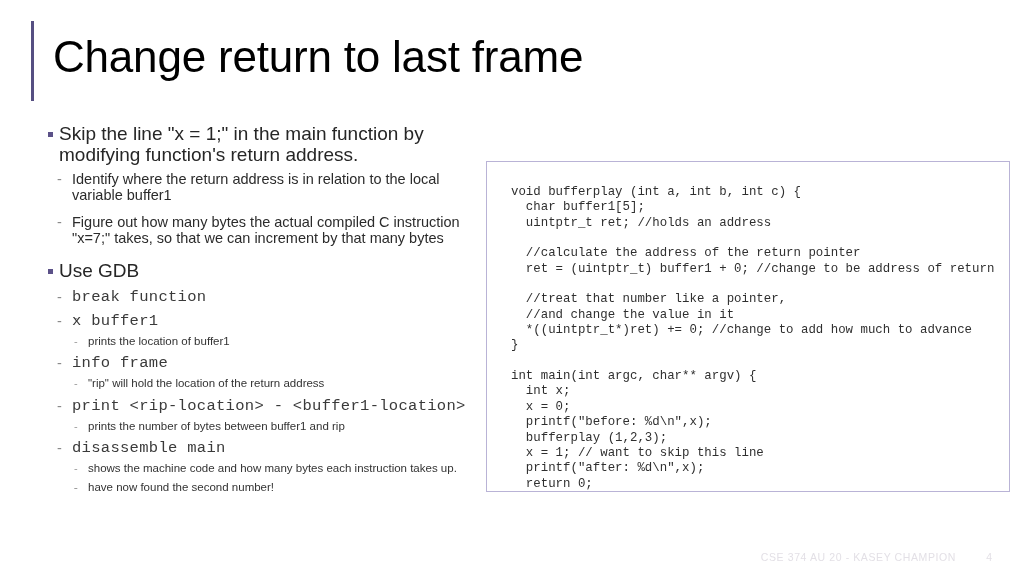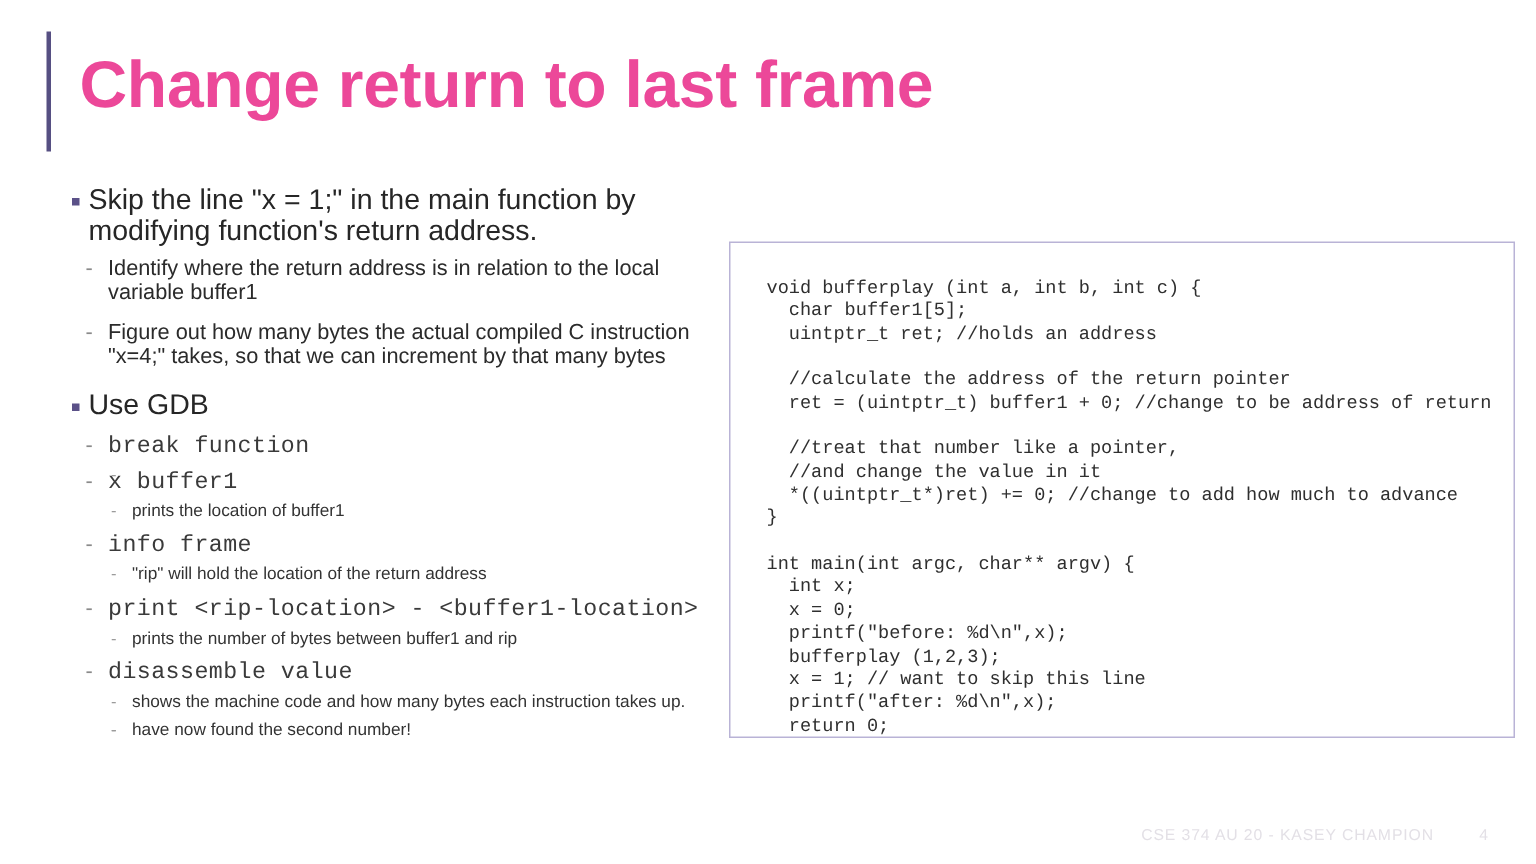--- a/index.html
+++ b/index.html
@@ -158,36 +158,36 @@
     right: 48px;
     top: 0px;
     font-size: 10.5px;
     color: #e3e0e6;
   }
 </style>
 </head>
 <body>
 
 <div id="slide-title-accent" style="background: rgb(86, 79, 130);"></div>
-<div id="slide-title" style="color: #ec4899; font-weight: bold;">Change return to last frame</div>
+<div id="slide-title" style="color: #000000;">Change return to last frame</div>
 
 <div id="body-column">
     <div class="lvl1"><span class="sq-bullet"></span><span>Skip the line "x = 1;" in the main function by modifying function's return address.</span></div>
     <div class="lvl2"><span class="dash">-</span><span>Identify where the return address is in relation to the local variable buffer1</span></div>
-    <div class="lvl2 gap-before"><span class="dash">-</span><span>Figure out how many bytes the actual compiled C instruction "x=4;" takes, so that we can increment by that many bytes</span></div>
+    <div class="lvl2 gap-before"><span class="dash">-</span><span>Figure out how many bytes the actual compiled C instruction "x=7;" takes, so that we can increment by that many bytes</span></div>
     <div class="lvl1 group-gap"><span class="sq-bullet"></span><span>Use GDB</span></div>
     <div class="lvl2 mono"><span class="dash">-</span><span>break function</span></div>
     <div class="lvl3"><span class="dash">-</span></div>
     <div class="lvl2 mono"><span class="dash">-</span><span>x buffer1</span></div>
     <div class="lvl3"><span class="dash">-</span><span>prints the location of buffer1</span></div>
     <div class="lvl2 mono"><span class="dash">-</span><span>info frame</span></div>
     <div class="lvl3"><span class="dash">-</span><span>"rip" will hold the location of the return address</span></div>
     <div class="lvl2 mono"><span class="dash">-</span><span>print &lt;rip-location&gt; - &lt;buffer1-location&gt;</span></div>
     <div class="lvl3"><span class="dash">-</span><span>prints the number of bytes between buffer1 and rip</span></div>
-    <div class="lvl2 mono"><span class="dash">-</span><span>disassemble value</span></div>
+    <div class="lvl2 mono"><span class="dash">-</span><span>disassemble main</span></div>
     <div class="lvl3"><span class="dash">-</span><span>shows the machine code and how many bytes each instruction takes up.</span></div>
     <div class="lvl3"><span class="dash">-</span></div>
     <div class="lvl3"><span class="dash">-</span><span>have now found the second number!</span></div>
   </div>
 
 <div id="code-panel" style="border-color: rgb(185, 179, 214);">
   <pre id="code-text">void bufferplay (int a, int b, int c) {
   char buffer1[5];
   uintptr_t ret; //holds an address
 

